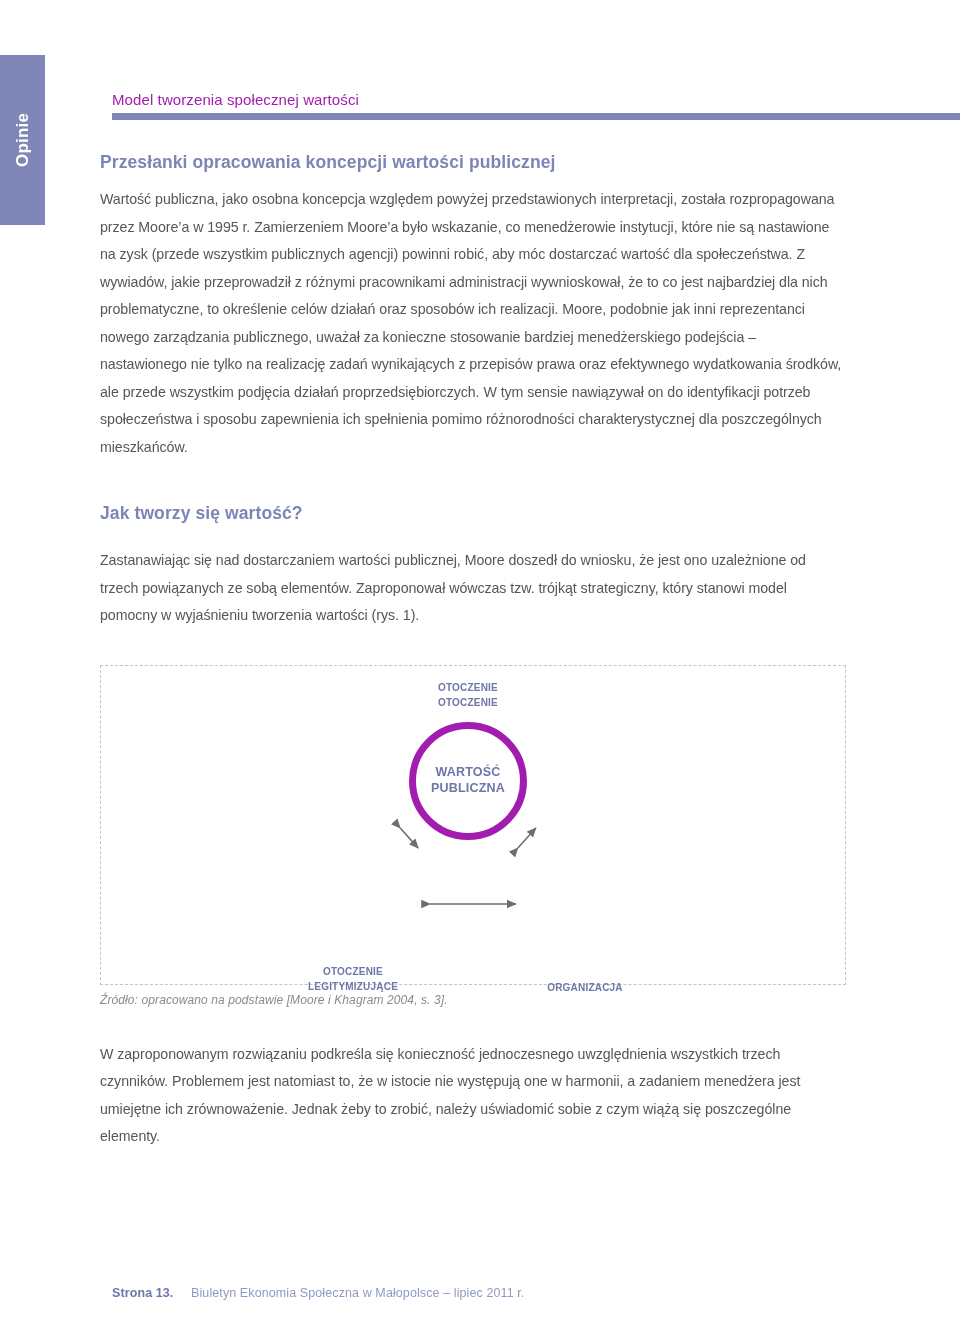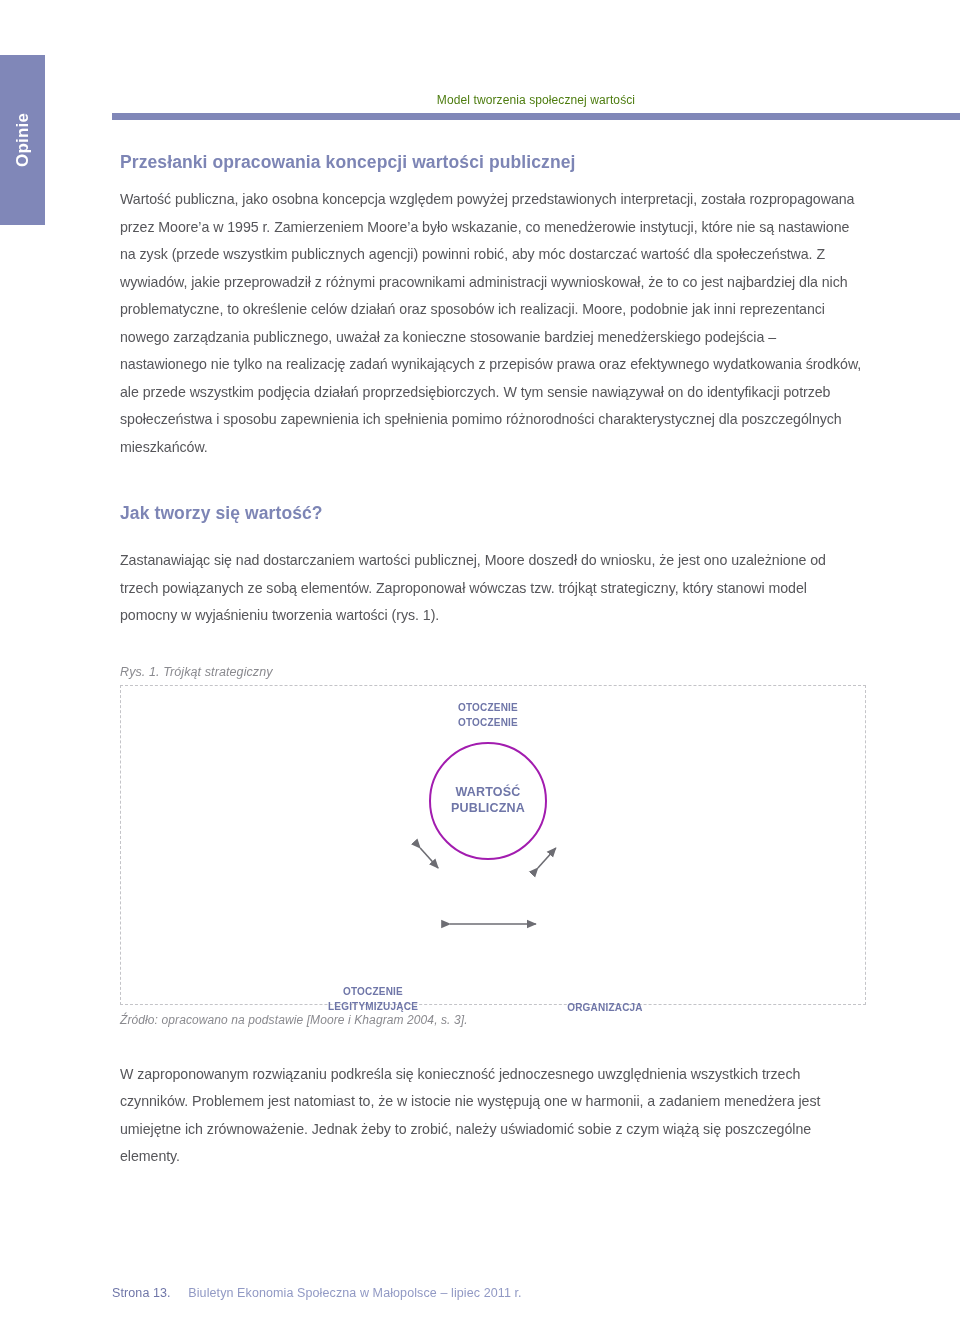--- a/index.html
+++ b/index.html
@@ -38,36 +38,35 @@
   }
 
   
   #running-head {
     position: absolute;
     left: 112px;
     top: 92px;
     width: 848px;
   }
   #running-head .rh-text {
-    font-size: 12px;
-    color: #4d7c0f;
+    font-size: 15px;
+    color: #a21caf;
     letter-spacing: 0.1px;
     line-height: 16px;
-    text-align: center;
   }
   #running-head .rh-rule {
     margin-top: 5px;
     height: 7px;
     background: #8087b8;
   }
 
   
   #content {
     position: absolute;
-    left: 120px;
+    left: 100px;
     top: 150px;
     width: 746px;
   }
 
   h2.section-title {
     margin: 0;
     font-size: 17.5px;
     font-weight: bold;
     color: #7d85b5;
     letter-spacing: 0.1px;
@@ -105,21 +104,21 @@
     background: #ffffff;
   }
 
   #diagram {
     position: absolute;
     left: 0; top: 0; right: 0; bottom: 0;
   }
 
   .circle {
     position: absolute;
-    border: 2px solid #a21caf;
+    border: 7px solid #a21caf;
     border-radius: 50%;
     box-sizing: border-box;
     display: flex;
     align-items: center;
     justify-content: center;
     background: transparent;
   }
   .circle .circle-text {
     text-align: center;
     font-size: 12.5px;
@@ -199,21 +198,21 @@
   #footer {
     position: absolute;
     left: 112px;
     bottom: 20px;
     width: 760px;
     font-size: 12.5px;
     color: #8087b8;
     letter-spacing: 0.1px;
   }
   #footer .page-no {
-    font-weight: normal;
+    font-weight: bold;
     color: #6f76a8;
     margin-right: 14px;
   }
   #footer .footer-text {
     color: #9199c4;
   }
 </style>
 </head>
 <body>
 
@@ -231,21 +230,20 @@
   <h2 class="section-title" id="title-przeslanki">Przesłanki opracowania koncepcji wartości publicznej</h2>
 
   <p class="body-par" id="para-intro">Wartość publiczna, jako osobna koncepcja względem powyżej przedstawionych interpretacji, została rozpropagowana przez Moore’a w 1995 r. Zamierzeniem Moore’a było wskazanie, co menedżerowie instytucji, które nie są nastawione na zysk (przede wszystkim publicznych agencji) powinni robić, aby móc dostarczać wartość dla społeczeństwa. Z wywiadów, jakie przeprowadził z różnymi pracownikami administracji wywnioskował, że to co jest najbardziej dla nich problematyczne, to określenie celów działań oraz sposobów ich realizacji. Moore, podobnie jak inni reprezentanci nowego zarządzania publicznego, uważał za konieczne stosowanie bardziej menedżerskiego podejścia – nastawionego nie tylko na realizację zadań wynikających z przepisów prawa oraz efektywnego wydatkowania środków, ale przede wszystkim podjęcia działań proprzedsiębiorczych. W tym sensie nawiązywał on do identyfikacji potrzeb społeczeństwa i sposobu zapewnienia ich spełnienia pomimo różnorodności charakterystycznej dla poszczególnych mieszkańców.</p>
 
   <h2 class="section-title" id="title-jak">Jak tworzy się wartość?</h2>
 
   <p class="body-par" id="para-jak">Zastanawiając się nad dostarczaniem wartości publicznej, Moore doszedł do wniosku, że jest ono uzależnione od trzech powiązanych ze sobą elementów. Zaproponował wówczas tzw. trójkąt strategiczny, który stanowi model pomocny w wyjaśnieniu tworzenia wartości (rys. 1).</p>
 
   <div id="figure-block">
 
-    <div class="fig-caption">Rys. 1. Trójkąt strategiczny</div>
 
     <div id="figure-frame">
       <div id="diagram">
 
         <svg id="arrows" viewBox="0 0 746 318" preserveAspectRatio="none">
           <defs>
             <marker id="ah" markerWidth="7" markerHeight="7" refX="5.6" refY="3.1" orient="auto" markerUnits="strokeWidth">
               <path d="M0,0.4 L6.2,3.1 L0,5.8 z" fill="#6d6d73"></path>
             </marker>
           </defs>

